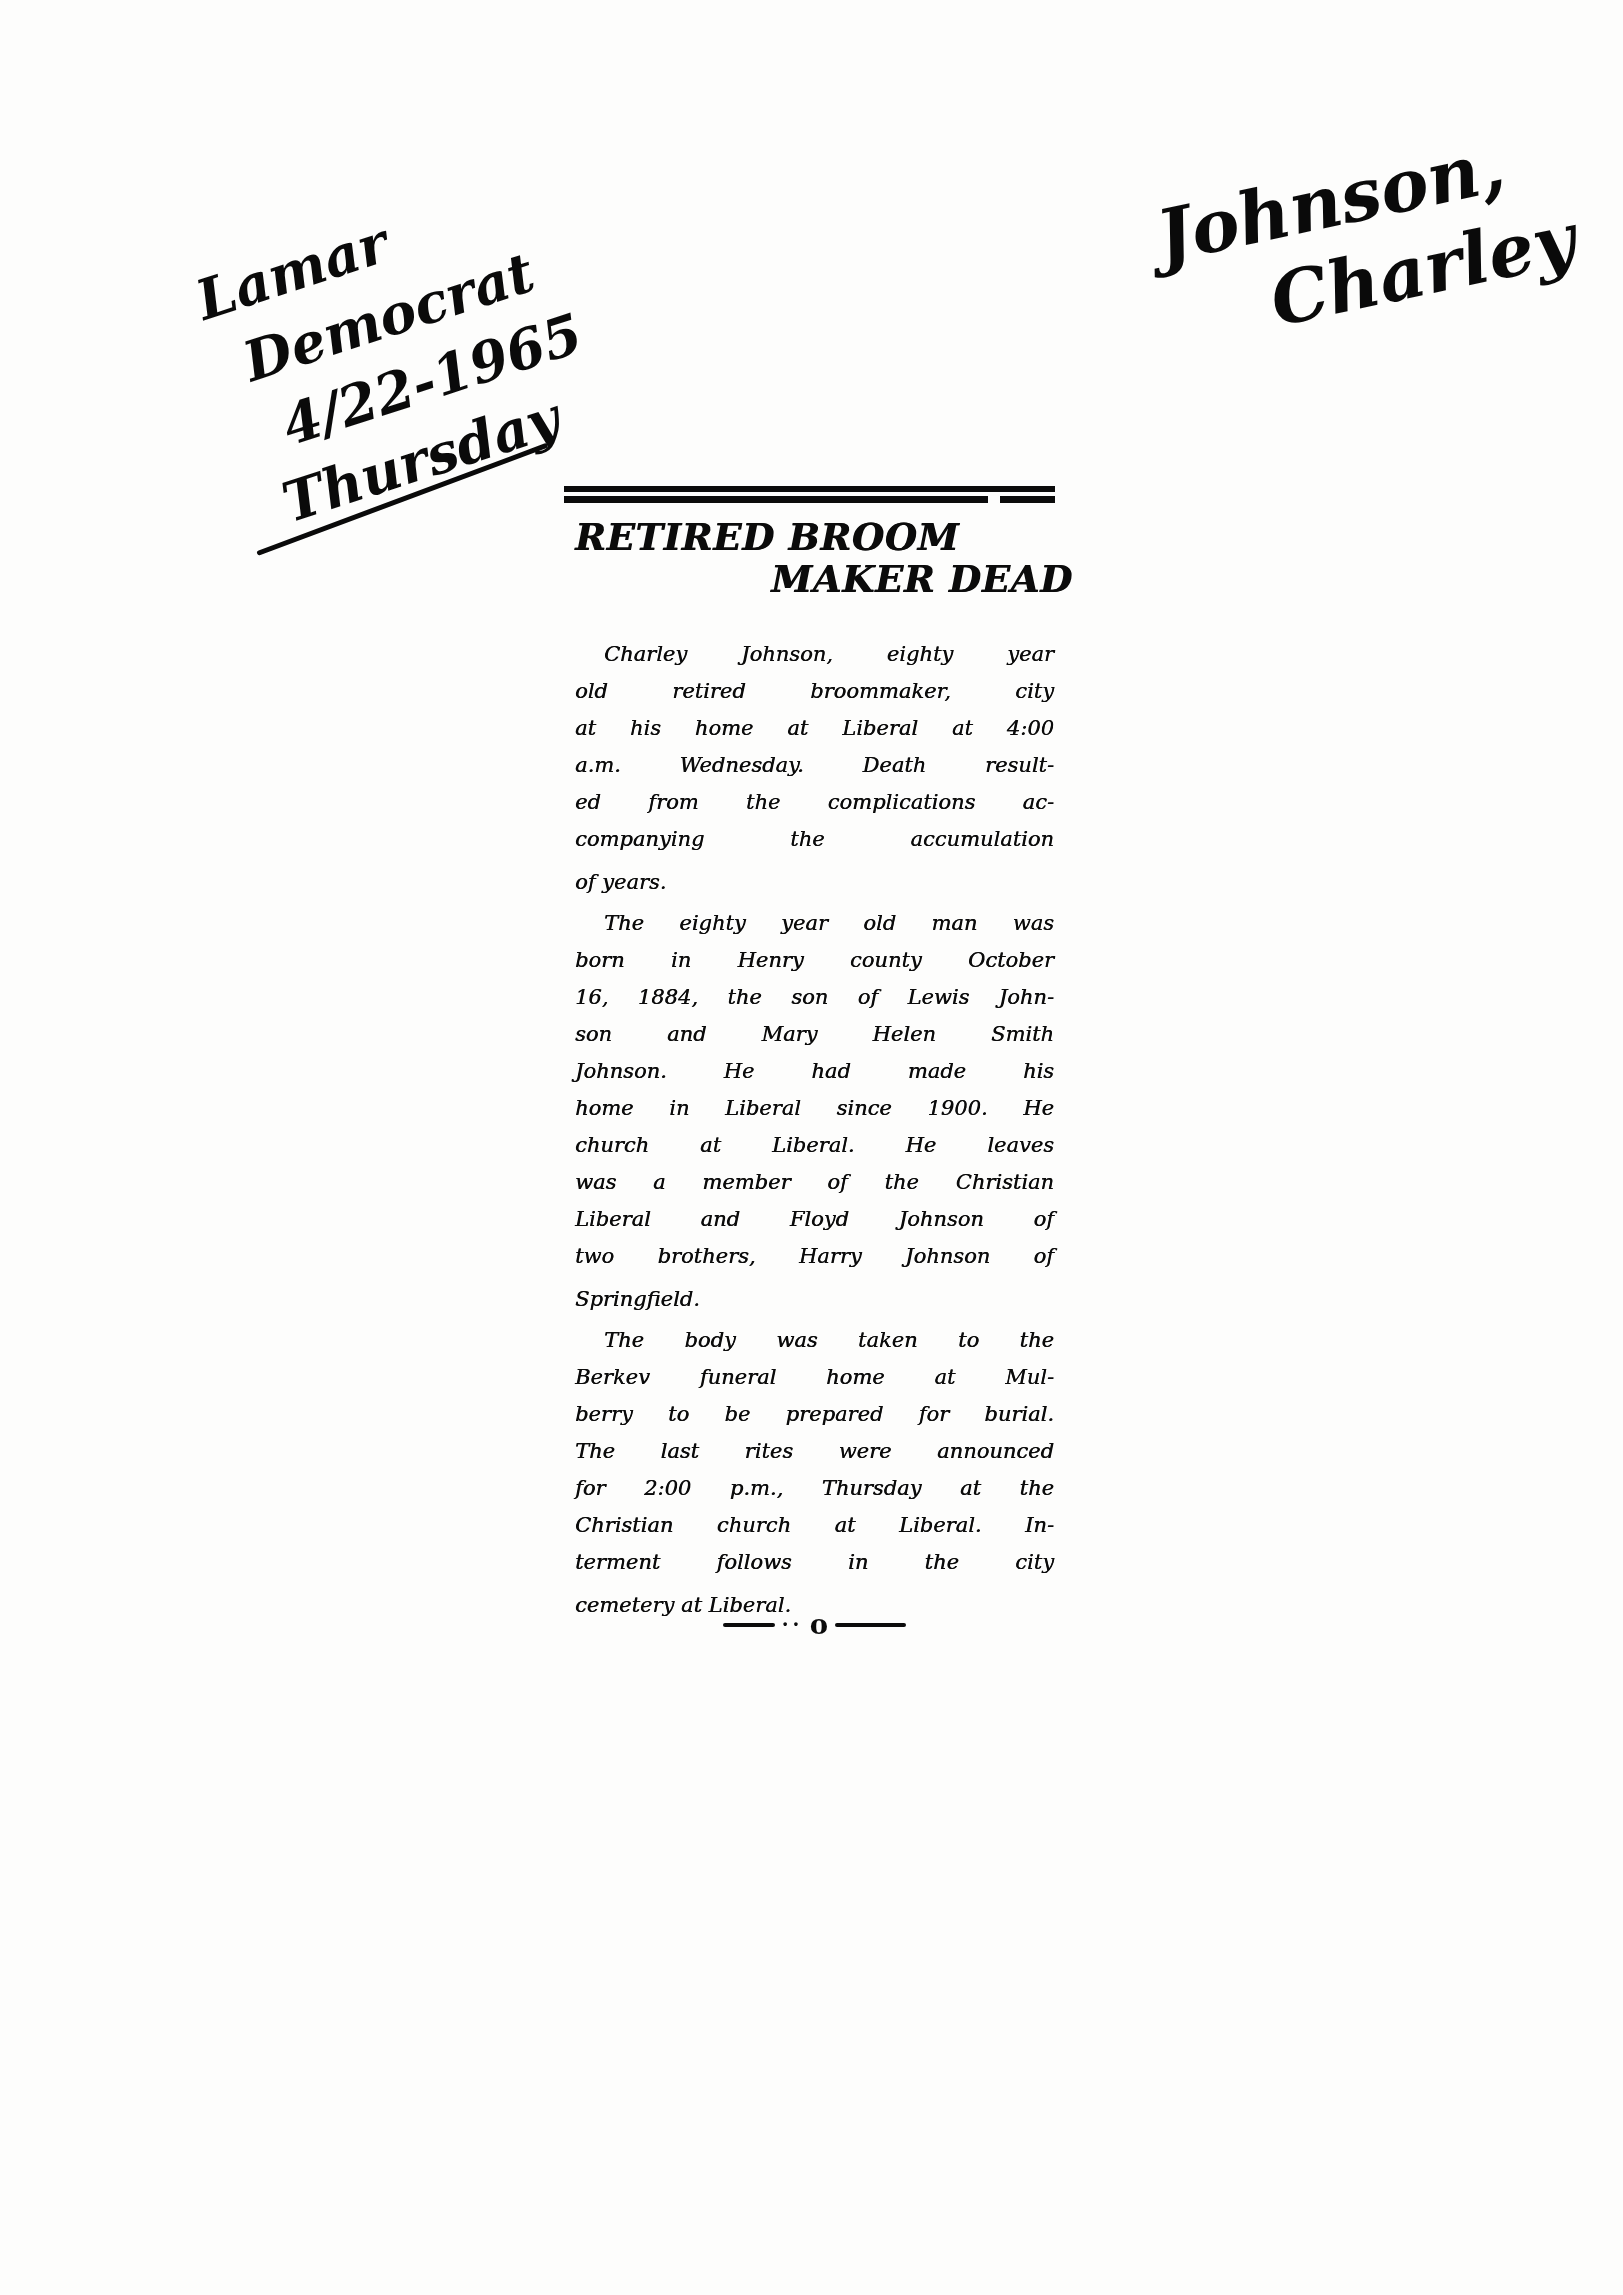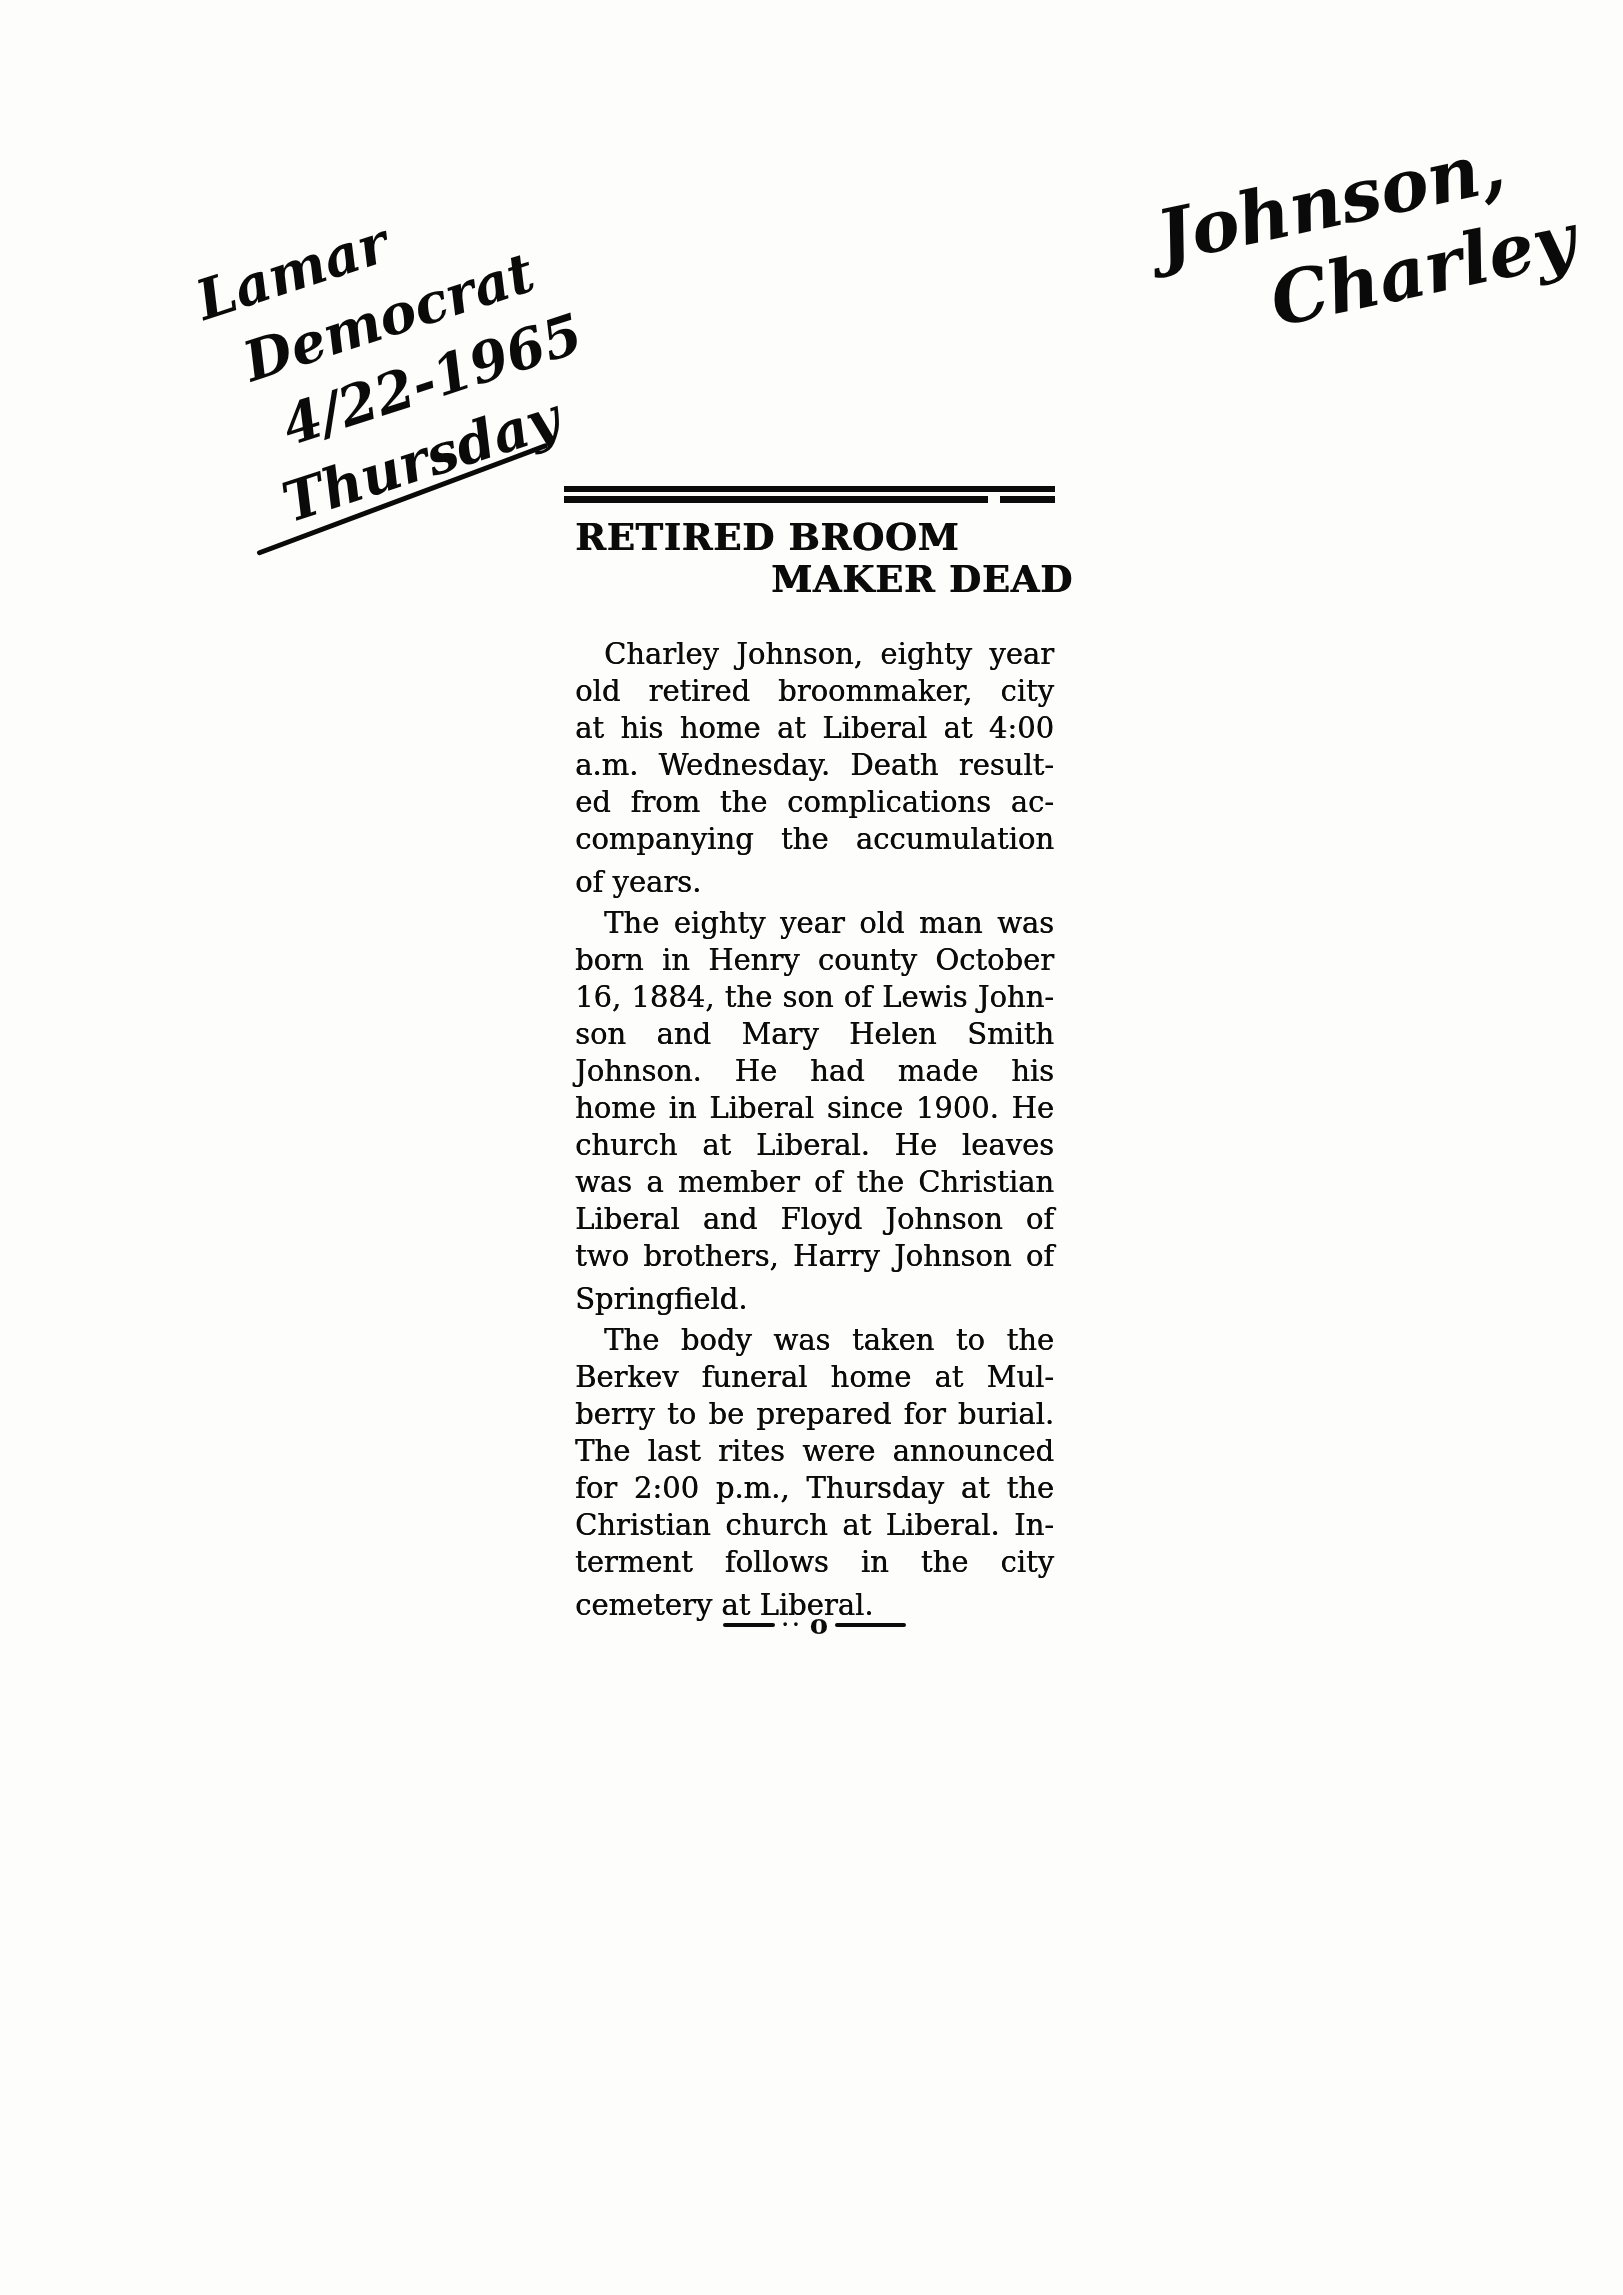--- a/index.html
+++ b/index.html
@@ -65,33 +65,35 @@
   }
 
   .headline-line {
     position: absolute;
     font-weight: bold;
     font-size: 37px;
     line-height: 38px;
     letter-spacing: 0.7px;
     white-space: nowrap;
     text-shadow: 0.7px 0 0 currentColor;
+    font-style: italic;
   }
   #headline-1 { left: 575px; top: 518px; }
   #headline-2 { left: 771px; top: 560px; }
 
   
   #obituary {
     position: absolute;
     left: 575px;
     top: 636px;
     width: 479px;
-    font-size: 29px;
+    font-size: 21px;
     line-height: 37px;
     text-shadow: 0.4px 0 0 currentColor;
+    font-style: italic;
   }
   .para { margin: 0 0 3.9px 0; }
   .bline {
     height: 37px;
     text-align: justify;
     text-align-last: justify;
     overflow: visible;
     white-space: normal;
   }
   .bline.first { text-indent: 29px; }

